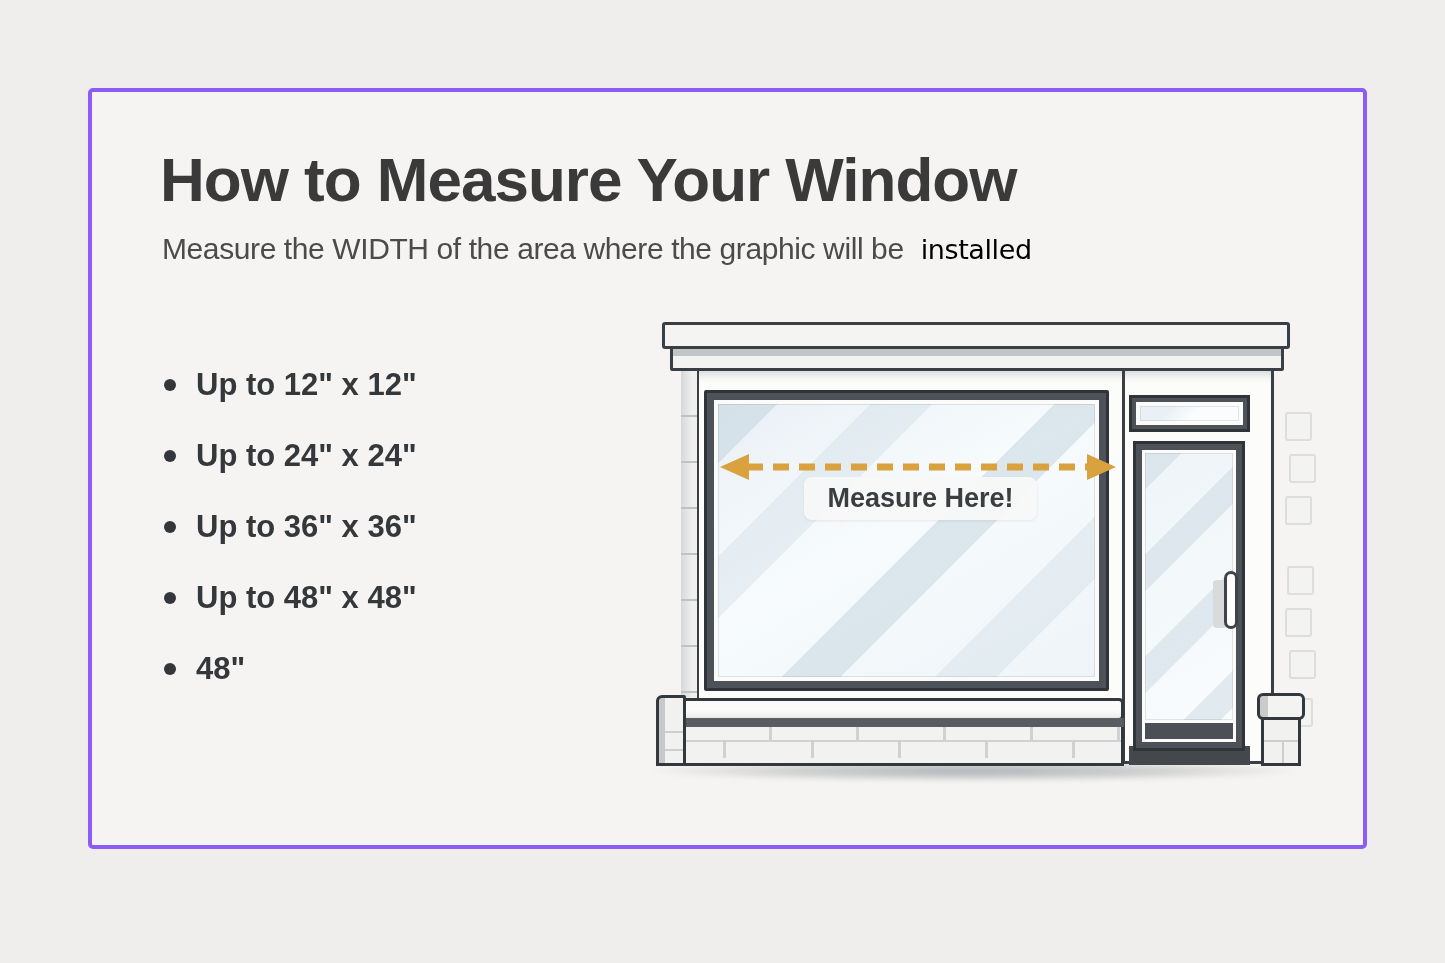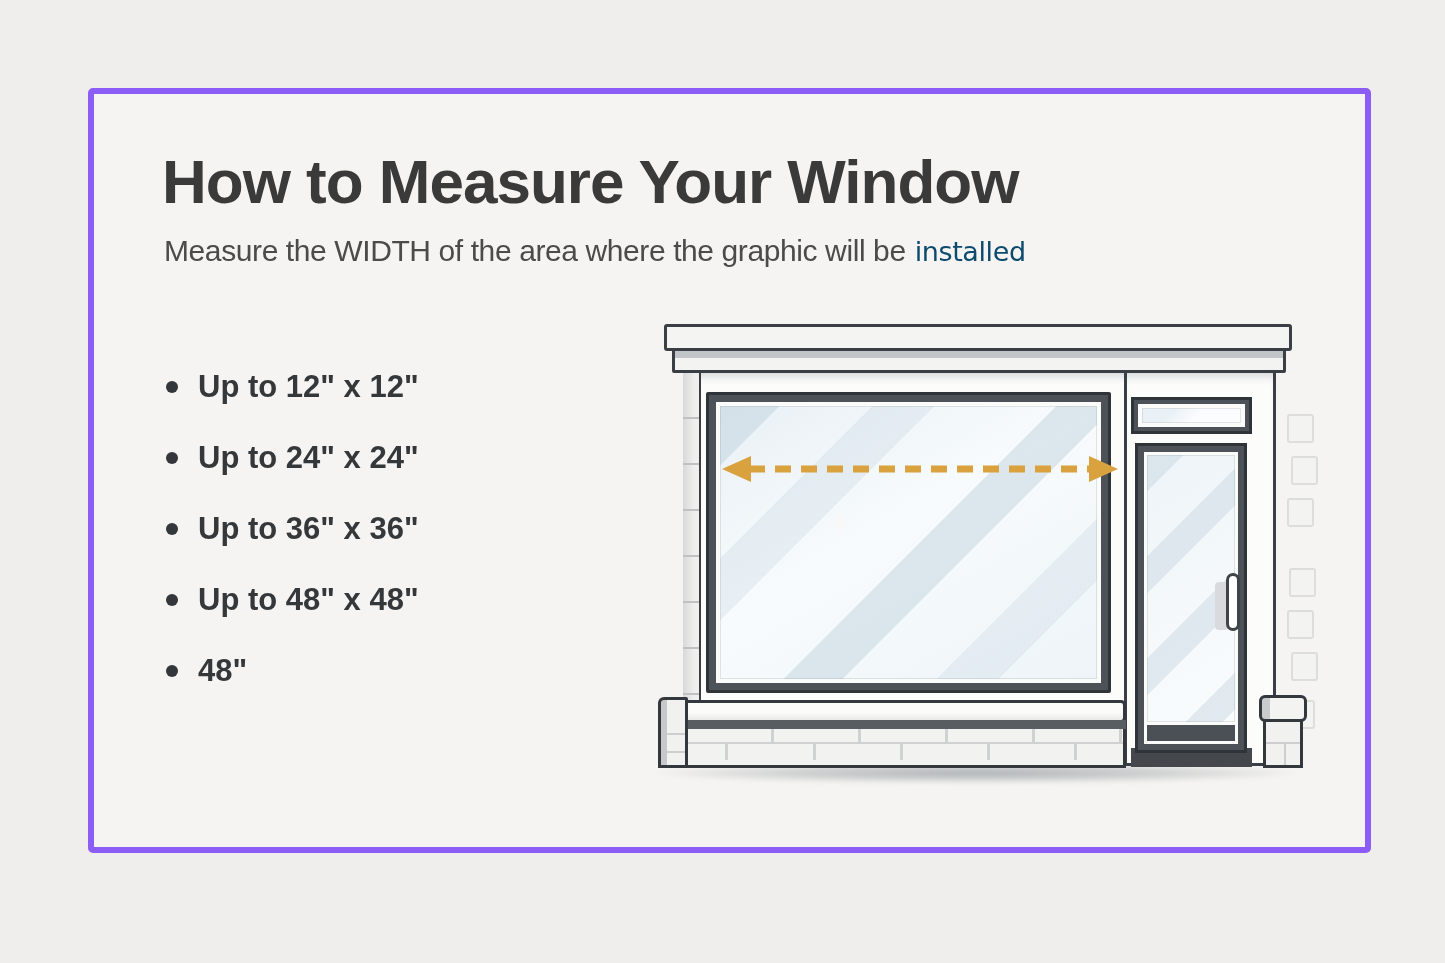--- a/index.html
+++ b/index.html
@@ -1,24 +1,24 @@
 <!DOCTYPE html>
 <html><head>
 <meta charset="utf-8">
 <style>
   html,body{margin:0;padding:0;width:1445px;height:963px;overflow:hidden;
     font-family:"Liberation Sans",sans-serif;background:#efeeec;}
   .card{position:absolute;left:88px;top:88px;width:1271px;height:753px;
-    background:#f5f4f2;border:6px solid #8b5cf6;border-radius:5px;text-decoration:underline;}
+    background:#f5f4f2;border:4px solid #8b5cf6;border-radius:5px;text-decoration:underline;}
   
   .title{position:absolute;left:68px;top:52px;font-size:62px;font-weight:700;
     color:#3a3a3a;letter-spacing:-1px;white-space:nowrap;}
   .subtitle{position:absolute;left:70px;top:140px;font-size:30px;color:#4b4b4b;
     letter-spacing:-.4px;white-space:nowrap;}
-  .subtitle .emph{font-family:"DejaVu Sans",sans-serif;font-size:27px;margin-left:9px;color:#0c4a6e;}
+  .subtitle .emph{font-family:"DejaVu Sans",sans-serif;font-size:27px;margin-left:17px;color:#000000;}
   .size-list{position:absolute;left:72px;top:270px;}
   .size-item{display:flex;align-items:center;height:46px;margin-bottom:25px;
     font-size:31px;font-weight:700;color:#35383b;white-space:nowrap;}
   .dot{width:12px;height:12px;border-radius:50%;background:#33363a;margin-right:20px;flex:none;}
   .size-item .reg{font-weight:400;color:#3f4245;}
   
   .store{position:absolute;left:532px;top:222px;width:720px;height:480px;}
   .store *{position:absolute;box-sizing:border-box;}
   .ground-shadow{left:15px;top:446px;width:670px;height:22px;
     background:radial-gradient(ellipse closest-side,rgba(120,128,134,.55),rgba(120,128,134,.3) 55%,rgba(120,128,134,0) 98%);
@@ -153,20 +153,21 @@
       </div>
     </div>
 
     <svg class="measure-arrow" width="400" height="34" viewBox="0 0 400 34">
       <line x1="29" y1="17" x2="371" y2="17" stroke-width="7" stroke-dasharray="16 10" stroke="#D9A23F"></line>
       <polygon points="2,17 31,4 31,30" fill="#D9A23F"></polygon>
       <polygon points="398,17 369,4 369,30" fill="#D9A23F"></polygon>
     </svg>
 
     <div class="callout-tail"></div>
+    <div class="callout">Measure Here!</div>
 
     <div class="transom">
       <div class="glass-lining">
         <div class="glass"></div>
       </div>
     </div>
 
     <div class="door-threshold"></div>
     <div class="door">
       <div class="glass-lining">

